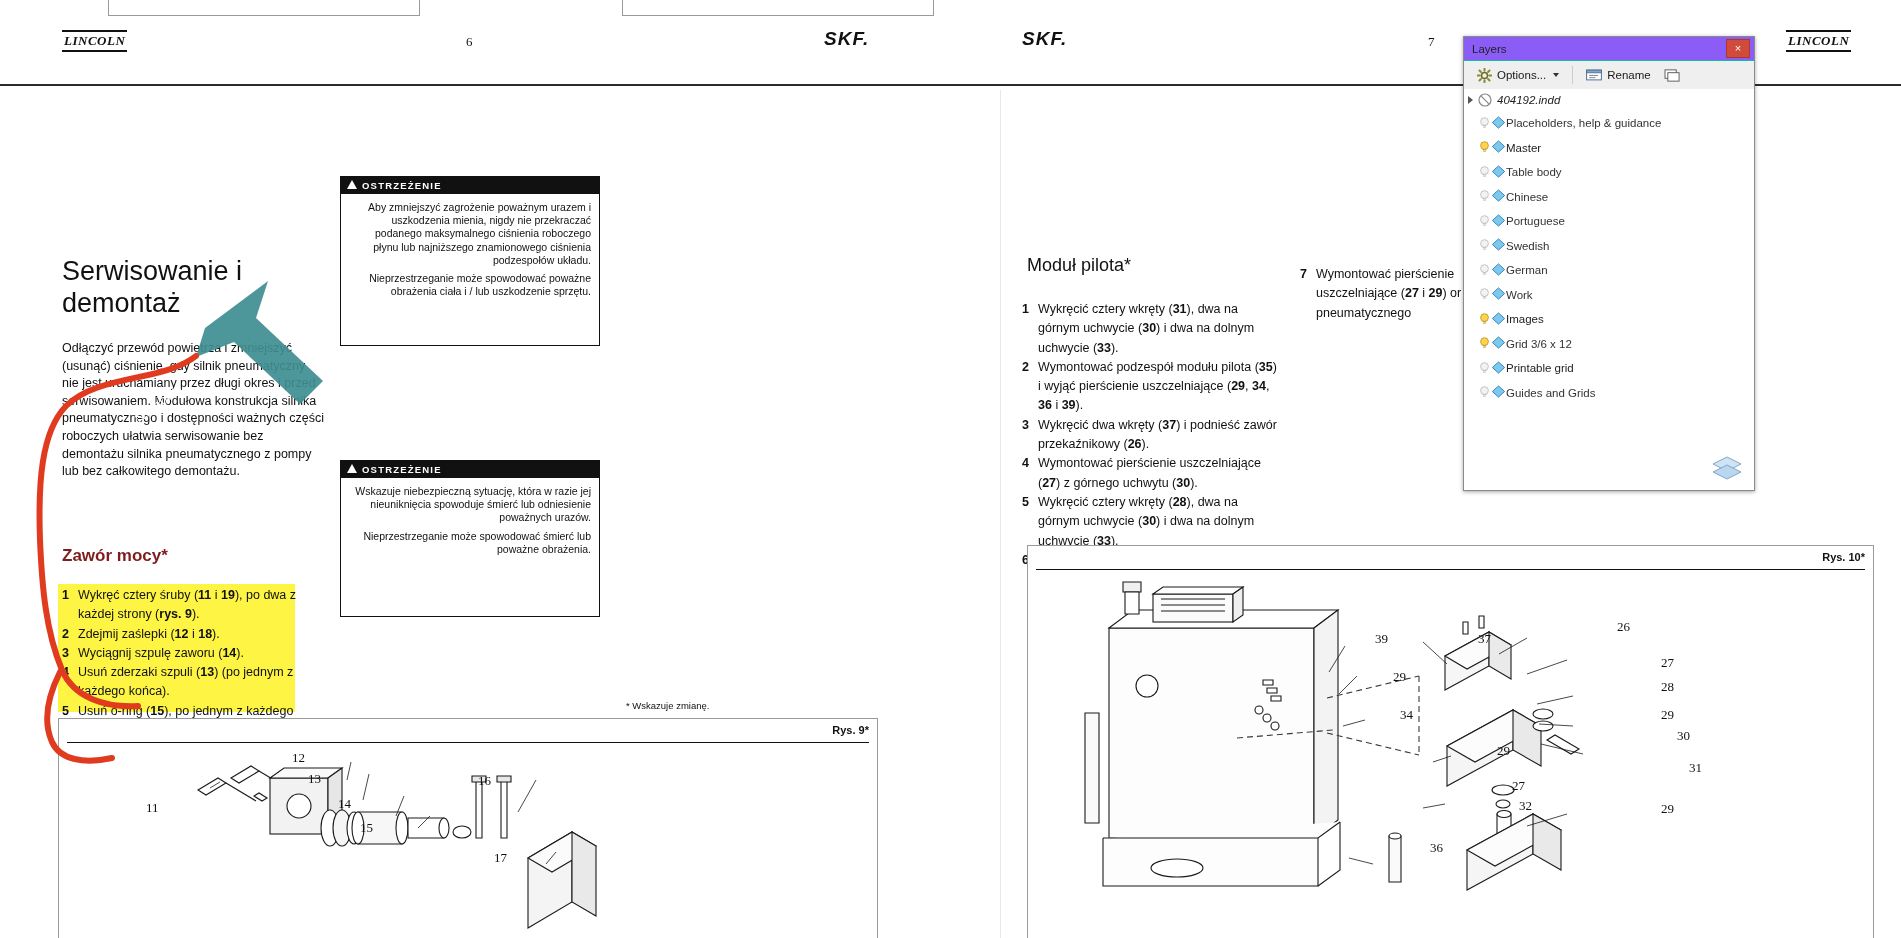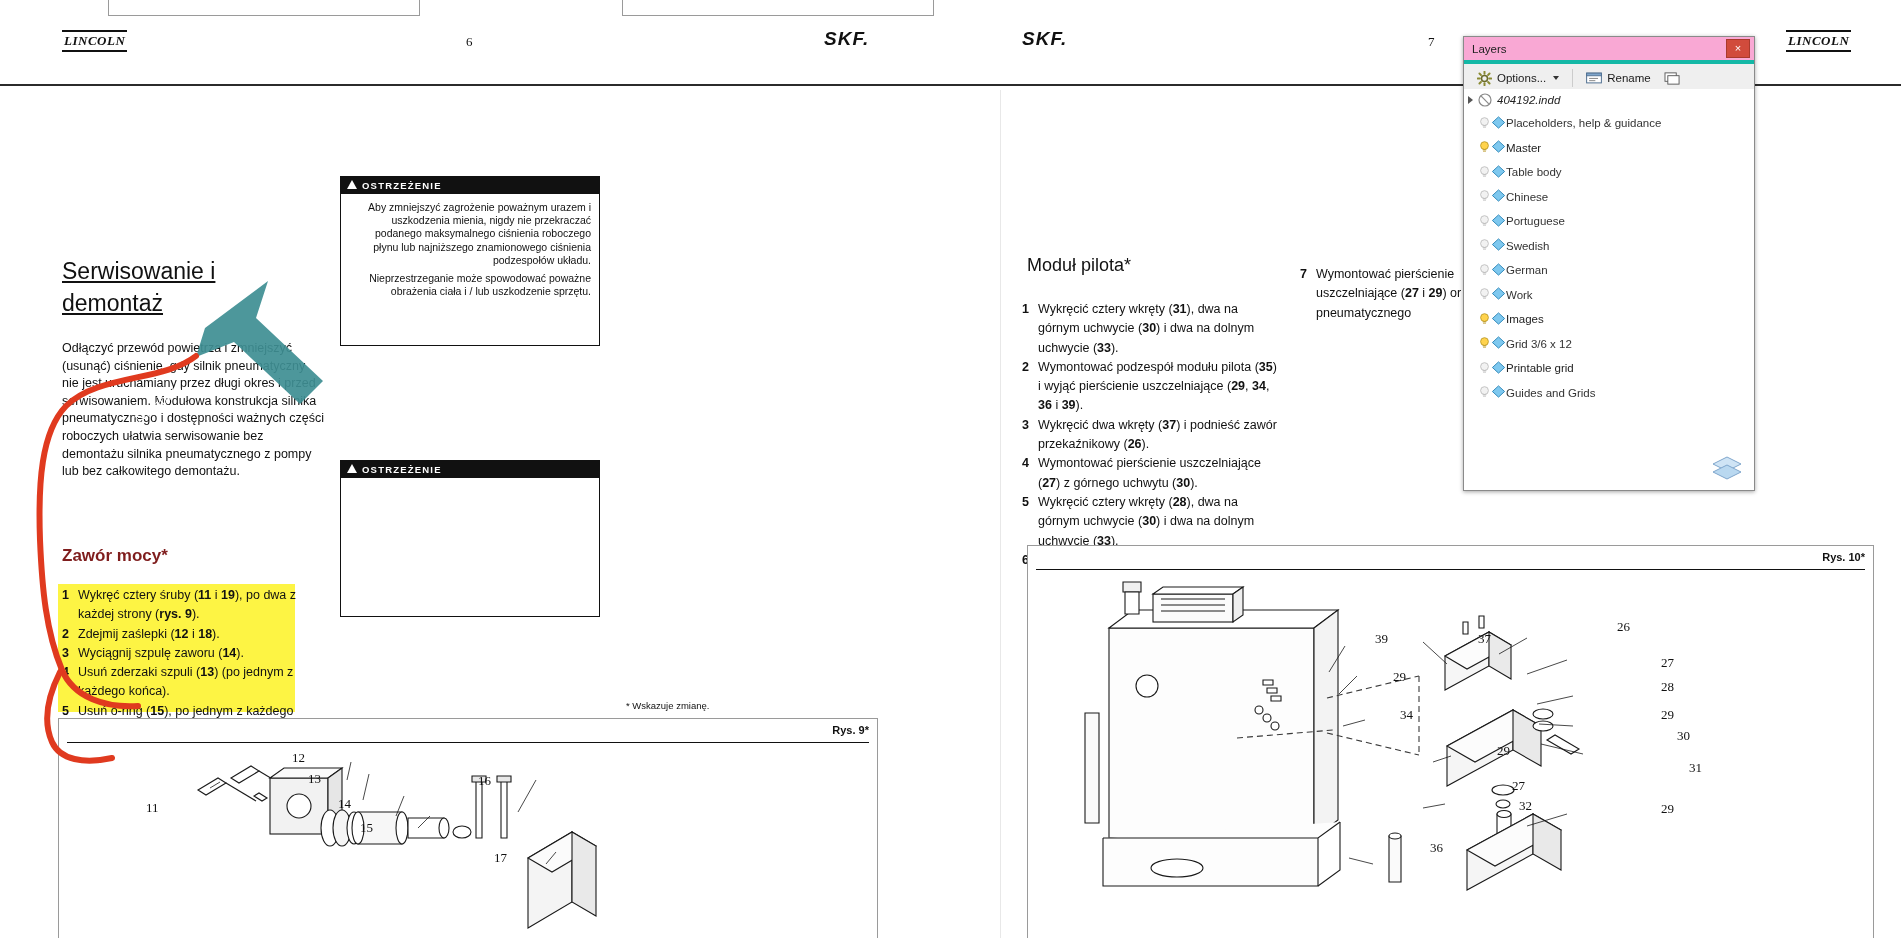--- a/index.html
+++ b/index.html
@@ -31,21 +31,21 @@
   
   .doc{position:absolute;left:0;top:90px;width:1901px;height:848px;background:#ffffff;overflow:hidden;}
 
   
   .gutter{position:absolute;left:1000px;top:0;width:1px;height:848px;background:#e8e8e8;}
 
   
   .h1{
     position:absolute;left:62px;top:165px;width:250px;
     font-family:"Liberation Sans", sans-serif;
-    font-size:23px;line-height:32px;color:#111;font-weight:400;text-decoration:underline;
+    font-size:27px;line-height:32px;color:#111;font-weight:400;
   }
   .body-left{
     position:absolute;left:62px;top:250px;width:262px;
     font-size:12.5px;line-height:17.6px;color:#111;
   }
   .h2{
     position:absolute;left:62px;top:456px;
     font-size:17px;font-weight:bold;color:#7f1d1d;
   }
   .hl-block{
@@ -104,21 +104,21 @@
   .annot{position:absolute;left:0;top:0;width:1901px;height:938px;pointer-events:none;}
 
   
   .panel{
     position:absolute;left:1463px;top:36px;width:290px;height:453px;
     background:#f0f0f0;border:1px solid #8a8a8a;
     box-shadow:0 1px 4px rgba(0,0,0,.35);
     font-size:11.5px;color:#1a1a1a;
   }
   .panel-title{
-    height:23px;background:#f9a8d4;border-bottom:4px solid #14b8a6;
+    height:23px;background:#8b5cf6;border-bottom:1px solid #14b8a6;
     display:flex;align-items:center;padding:0 4px 0 8px;
   }
   .panel-title .t{flex:1;font-size:11.5px;color:#222;}
   .panel-close{
     width:22px;height:17px;background:#d14b3c;color:#fff;border:1px solid #a83a2d;
     display:flex;align-items:center;justify-content:center;font-size:11px;line-height:1;
   }
   .panel-toolbar{
     height:28px;background:#efefef;border-bottom:1px solid #d2d2d2;
     display:flex;align-items:center;gap:6px;padding:0 6px;
@@ -211,20 +211,24 @@
       <div class="txt">
         <p>Aby zmniejszyć zagrożenie poważnym urazem i uszkodzenia mienia, nigdy nie przekraczać podanego maksymalnego ciśnienia roboczego płynu lub najniższego znamionowego ciśnienia podzespołów układu.</p>
         <p>Nieprzestrzeganie może spowodować poważne obrażenia ciała i / lub uszkodzenie sprzętu.</p>
       </div>
     </div>
 
     <div class="warnbox" style="left:340px;top:370px;width:258px;height:155px;">
       <div class="hdr">
         <span class="tri"></span>
         <span>OSTRZEŻENIE</span>
+      </div>
+      <div class="txt">
+        <p>Wskazuje niebezpieczną sytuację, która w razie jej nieuniknięcia spowoduje śmierć lub odniesienie poważnych urazów.</p>
+        <p>Nieprzestrzeganie może spowodować śmierć lub poważne obrażenia.</p>
       </div>
     </div>
 
     <div class="footnote" style="left:626px;top:610px;">*  Wskazuje zmianę.</div>
 
     <div class="figbox" style="left:58px;top:628px;width:818px;height:220px;">
       <div class="figcap">Rys. 9*</div>
       <div class="figrule"></div>
     </div>
 

